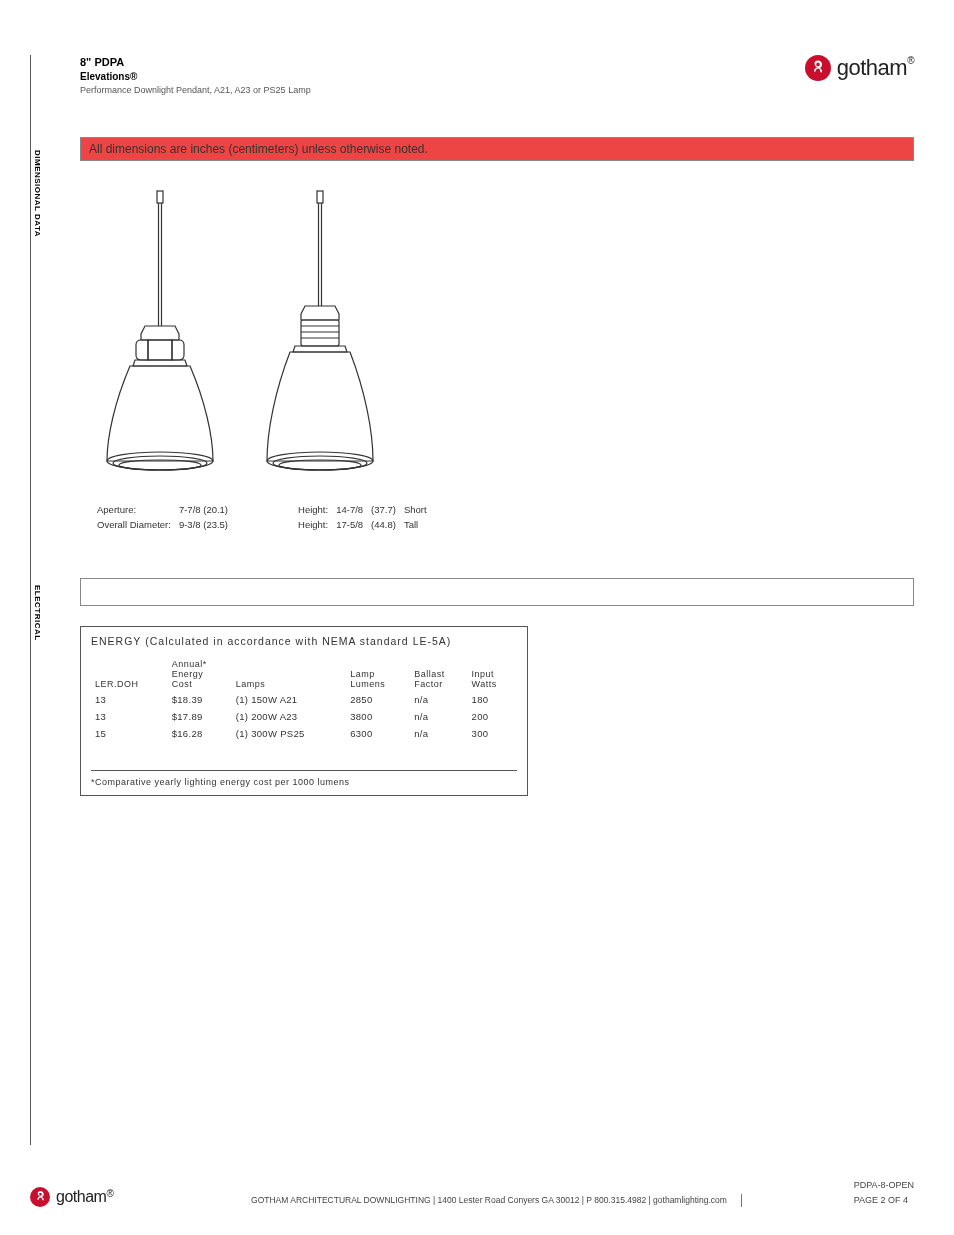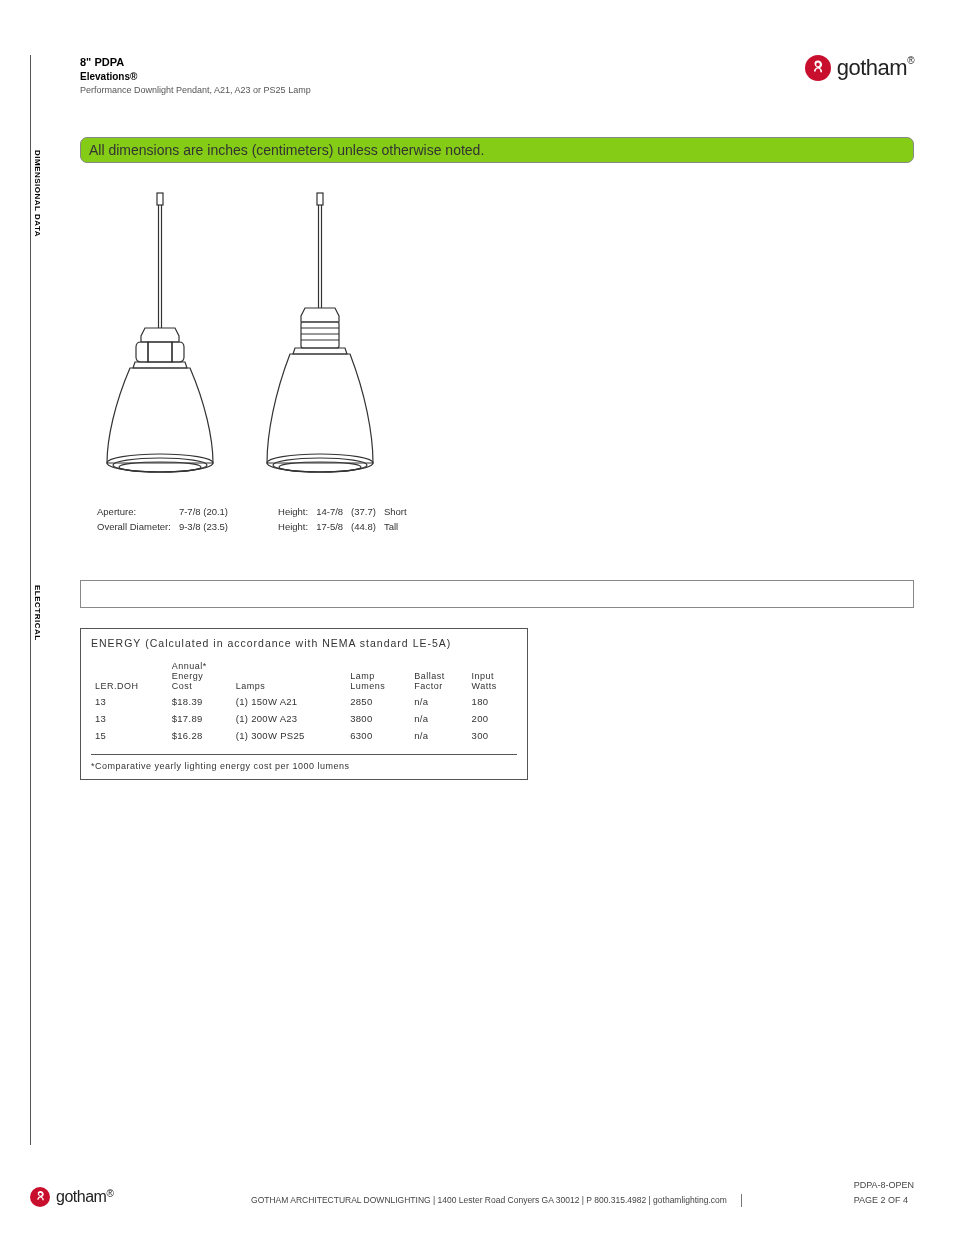--- a/index.html
+++ b/index.html
@@ -58,34 +58,33 @@
   .logo-text { font-size: 22px; font-weight: 500; color:#222; letter-spacing:-0.5px;}
   .logo-r { font-size:10px; vertical-align: top; }
 
   .section-box {
     border: 1px solid #888;
     background: #fff;
     padding: 4px 8px;
     margin-bottom: 25px;
   }
   .note-banner {
-    background: #84cc16;
-    font-size: 14px;
+    background: #ef4444;
+    font-size: 12px;
     color: #333;
-    border-radius: 7px;
   }
   .drawings {
     display: flex;
     gap: 30px;
     margin: 15px 0 15px 15px;
   }
   .drawing svg { display:block; }
   .dim-specs {
     display: flex;
-    gap: 40px;
+    gap: 60px;
     font-size: 9.5px;
     color: #333;
     margin-left: 15px;
   }
   .dim-specs td { padding: 1px 6px 1px 0; white-space: nowrap;}
 
   .elec-box {
     height: 28px;
     width: 100%;
     margin-bottom: 20px;
@@ -99,21 +98,21 @@
     letter-spacing: 0.3px;
   }
   .energy-title { font-size: 10.5px; letter-spacing: 1px; margin-bottom: 10px; }
   .energy-title strong { font-weight: 500; }
   .energy-table { width:100%; border-collapse: collapse; }
   .energy-table th {
     font-weight: normal; font-size: 9px; text-align:left;
     padding: 2px 4px; letter-spacing: 0.5px; vertical-align: bottom;
   }
   .energy-table td { padding: 3px 4px; text-align:left; }
-  .energy-foot { border-top: 1px solid #555; margin-top: 10px; padding-top: 6px; font-size: 9px; letter-spacing:0.5px;}
+  .energy-foot { border-top: 1px solid #555; margin-top: 28px; padding-top: 6px; font-size: 9px; letter-spacing:0.5px;}
 
   .footer {
     position:absolute;
     left: 30px; right: 40px; bottom: 28px;
     display:flex; justify-content:space-between; align-items:flex-end;
   }
   .footer .logo-text { font-size: 16px; }
   .footer .logo-bug { width: 20px; height: 20px; }
   .footer .logo-bug svg { width:11px; height:14px;}
   .footer-center {

